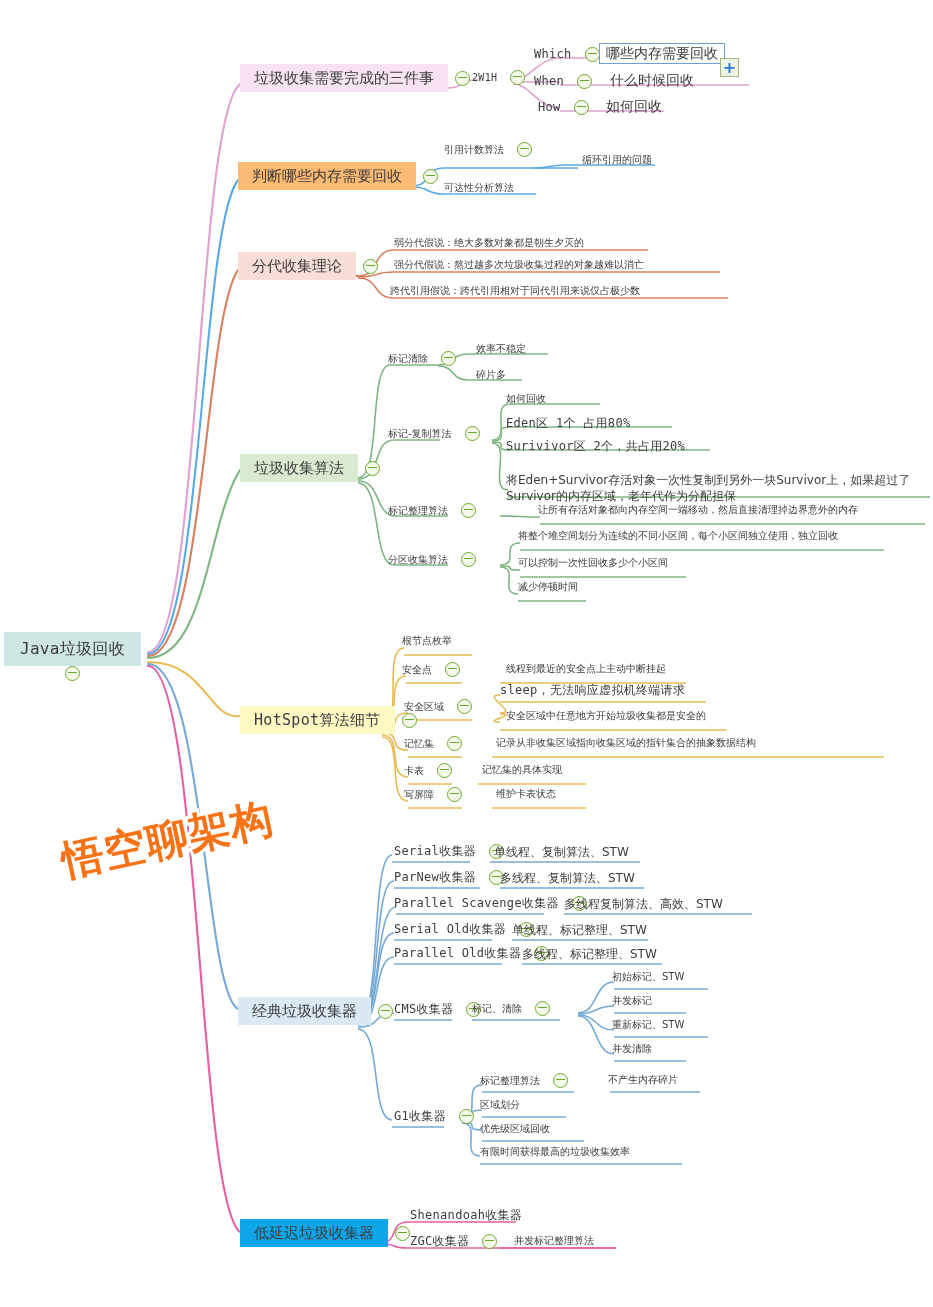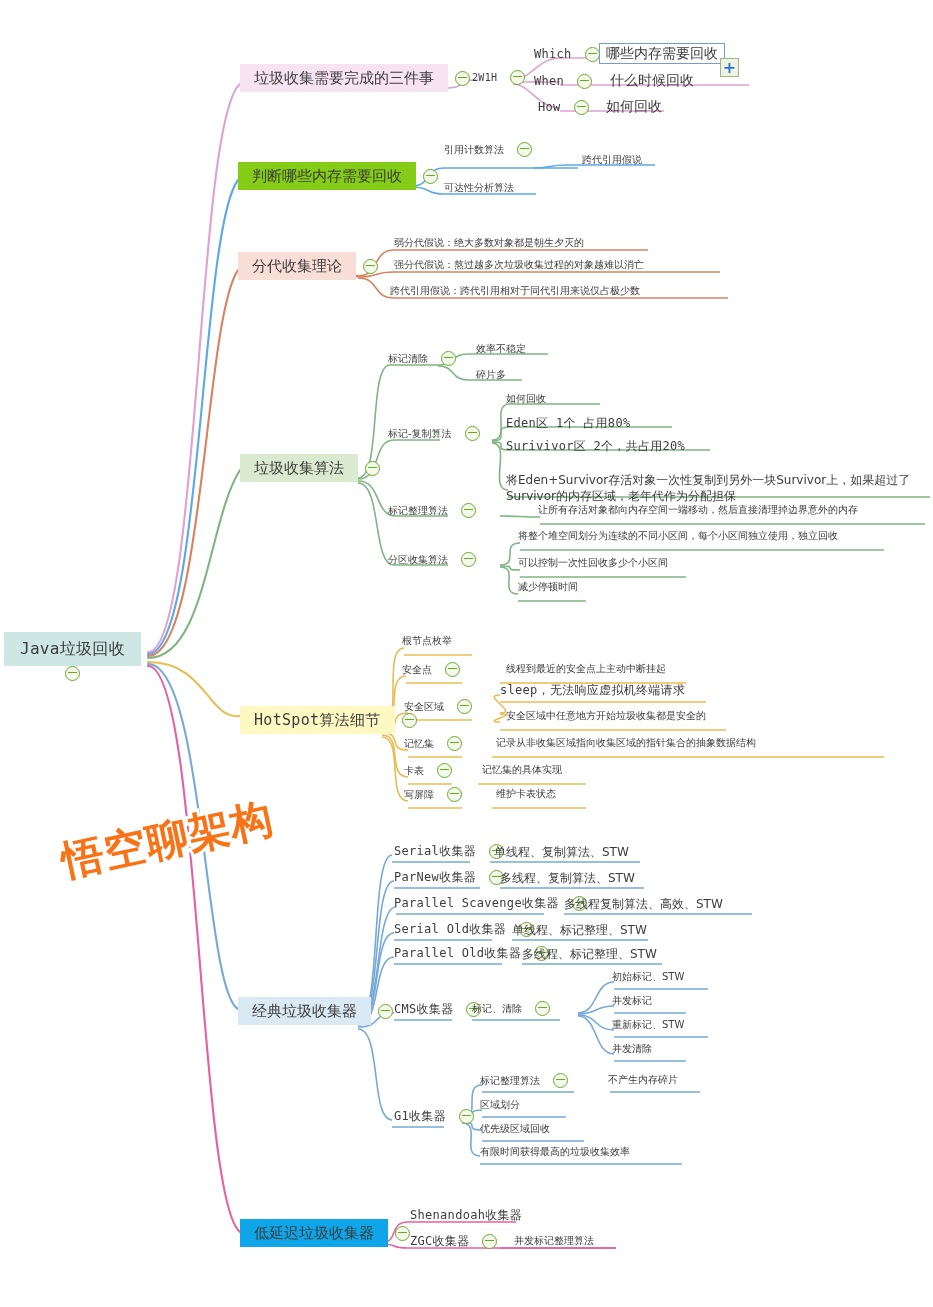--- a/index.html
+++ b/index.html
@@ -242,29 +242,29 @@
 
   <div class="node" style="left:532px;top:99px;">
     <span class="lbl mono t12">How</span>
     <span class="tog"></span>
   </div>
   <div class="node" style="left:600px;top:97px;">
     <span class="lbl t14">如何回收</span>
   </div>
 
   <div class="node boxed" style="left:238px;top:162px;">
-    <span class="lbl" style="background:#84cc16;">判断哪些内存需要回收</span>
+    <span class="lbl" style="background:#fdba74;">判断哪些内存需要回收</span>
     <span class="tog"></span>
   </div>
   <div class="node" style="left:438px;top:142px;">
     <span class="lbl t13">引用计数算法</span>
     <span class="tog"></span>
   </div>
   <div class="node" style="left:576px;top:153px;">
-    <span class="lbl t13">跨代引用假说</span>
+    <span class="lbl t13">循环引用的问题</span>
   </div>
   <div class="node" style="left:438px;top:181px;">
     <span class="lbl t13">可达性分析算法</span>
   </div>
 
   <div class="node boxed" style="left:238px;top:252px;">
     <span class="lbl" style="background:#f8ded7;">分代收集理论</span>
     <span class="tog"></span>
   </div>
   <div class="node" style="left:388px;top:236px;">

